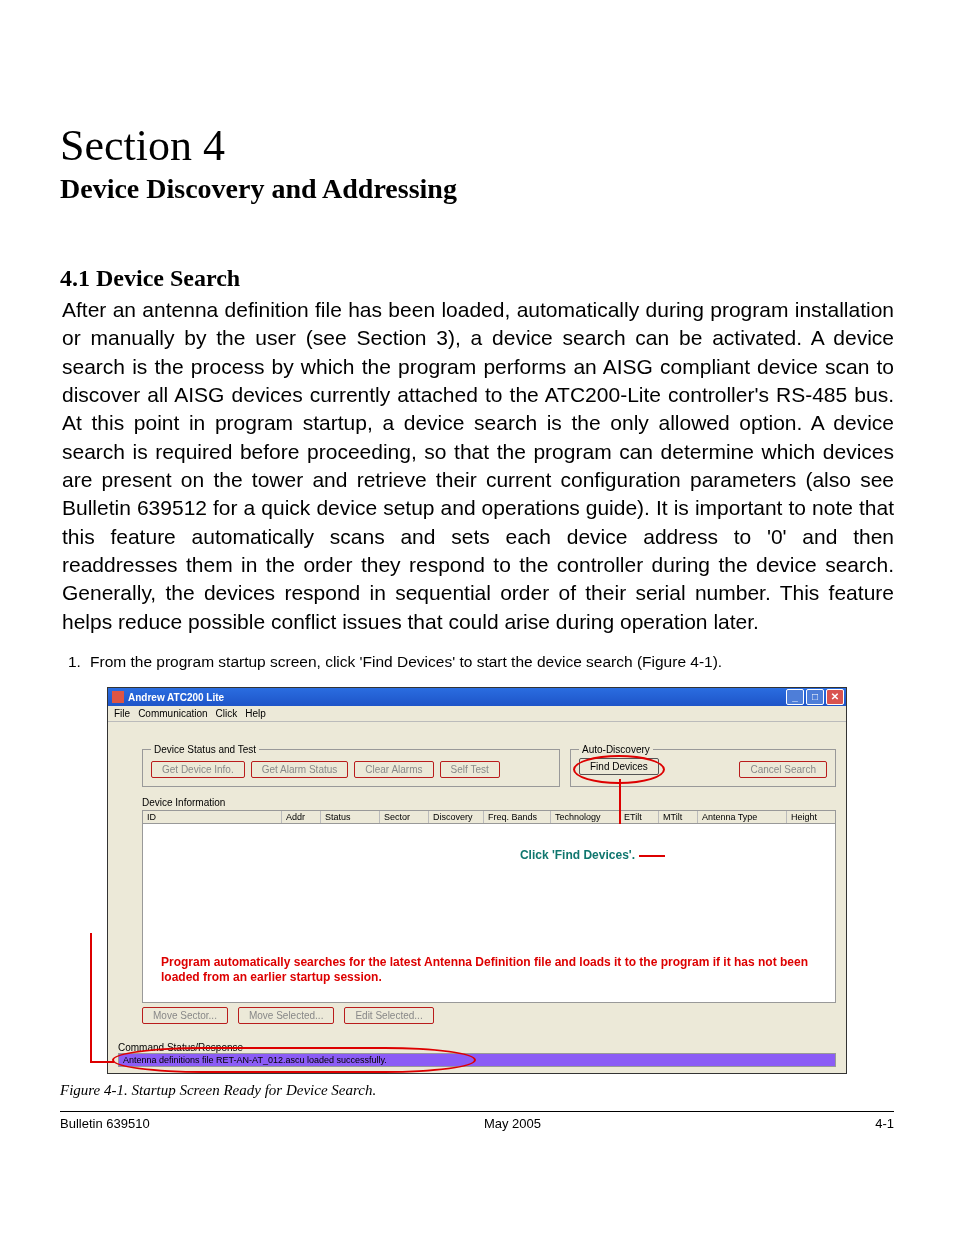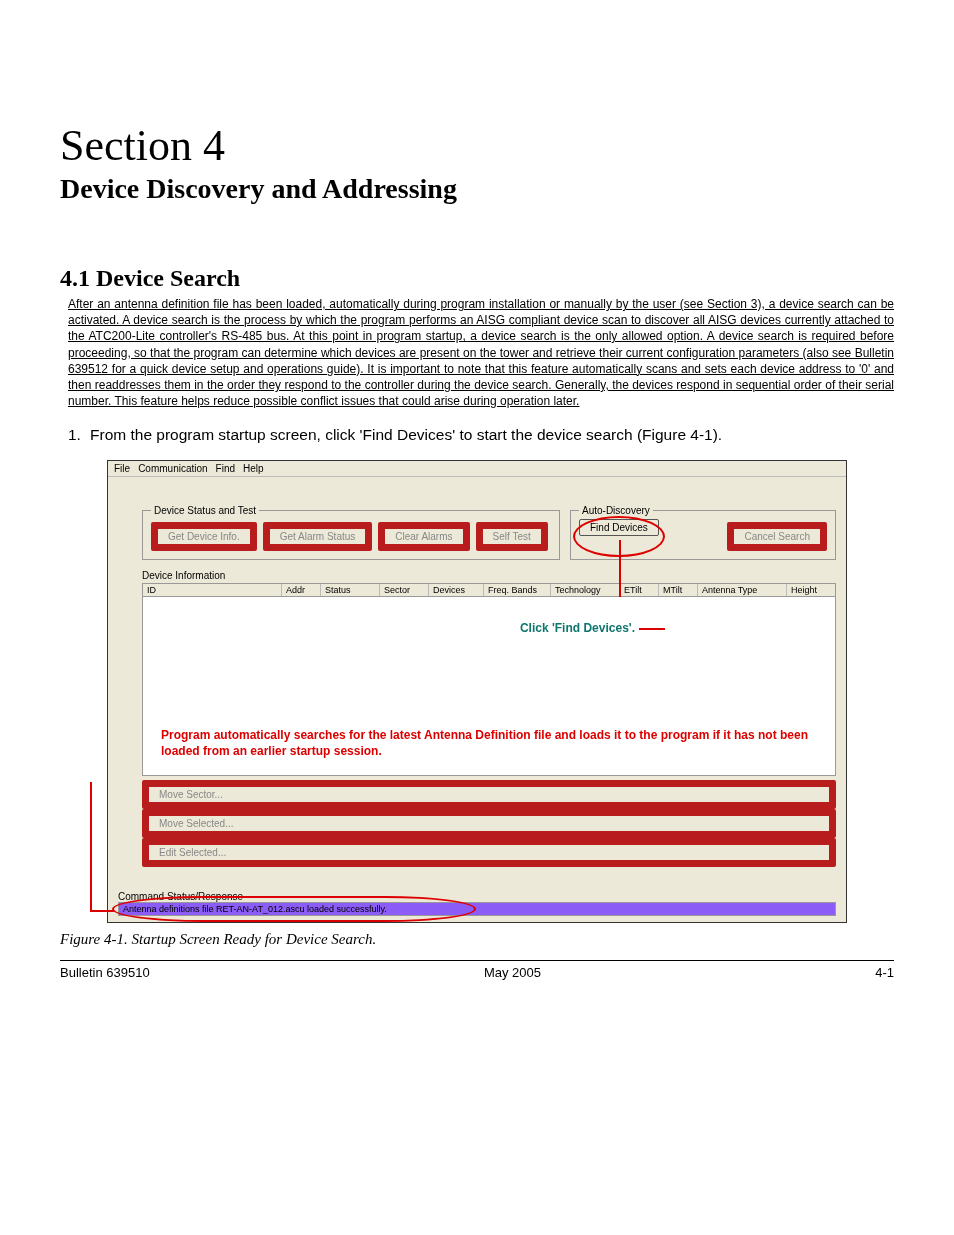--- a/index.html
+++ b/index.html
@@ -23,25 +23,24 @@
     font-weight: bold;
     margin: 2px 0 60px 0;
   }
   .subsection-heading {
     font-family: Georgia, 'Times New Roman', serif;
     font-size: 24px;
     font-weight: bold;
     margin: 0 0 4px 0;
   }
   .body-text {
-    font-size: 12px;
+    font-size: 21px;
     line-height: 1.35;
     text-align: justify;
-    margin: 0 0 16px 8px;
-    text-decoration: underline;
+    margin: 0 0 16px 2px;
   }
   .list-item {
     font-size: 15.5px;
     line-height: 1.35;
     text-align: justify;
     margin: 0 0 14px 0;
     padding-left: 30px;
     text-indent: -22px;
   }
   .list-item .num { display: inline-block; width: 22px; text-indent: 0; }
@@ -83,35 +82,35 @@
   .menu-bar {
     display: flex;
     gap: 8px;
     padding: 2px 6px;
     font-size: 10px;
     background: #ece9d8;
     border-bottom: 1px solid #bbb;
   }
   .menu-item { }
   .panel {
-    margin: 24px 10px;
+    margin: 18px 10px;
     padding-left: 24px;
   }
   fieldset {
     border: 1px solid #999;
     margin: 4px 0;
     padding: 6px 8px 8px 8px;
     font-size: 10px;
   }
   legend { padding: 0 3px; font-size: 10px; }
   .top-row { display: flex; gap: 10px; }
   .top-row fieldset { flex: 1; }
   .btn {
     background: #ece9d8;
-    border: 7px solid #b91c1c;
+    border: 1px solid #b91c1c;
     color: #888;
     padding: 2px 10px;
     font-size: 10px;
     border-radius: 2px;
   }
   .btn.enabled {
     color: #000;
     border: 1px solid #555;
   }
   .find-btn-wrap {
@@ -180,24 +179,23 @@
     bottom: 16px;
     left: 18px;
     right: 18px;
     color: #d00;
     font-weight: bold;
     font-size: 12px;
     line-height: 1.3;
   }
   .lower-btns {
     display: flex;
-    gap: 0;
+    gap: 10px;
     justify-content: flex-start;
     padding: 4px 0 0 0;
-    flex-direction: column;
   }
   .status-bar {
     margin: 8px 10px 6px 10px;
     font-size: 10px;
   }
   .status-bar .label { }
   .status-input {
     border: 1px solid #999;
     background: #8b5cf6;
     padding: 1px 4px;
@@ -269,24 +267,34 @@
 <div class="section-subtitle">Device Discovery and Addressing</div>
 
 <div class="subsection-heading">4.1 Device Search</div>
 <p class="body-text">After an antenna definition file has been loaded, automatically during program installation or manually by the user (see Section 3), a device search can be activated. A device search is the process by which the program performs an AISG compliant device scan to discover all AISG devices currently attached to the ATC200-Lite controller's RS-485 bus. At this point in program startup, a device search is the only allowed option. A device search is required before proceeding, so that the program can determine which devices are present on the tower and retrieve their current configuration parameters (also see Bulletin 639512 for a quick device setup and operations guide). It is important to note that this feature automatically scans and sets each device address to '0' and then readdresses them in the order they respond to the controller during the device search. Generally, the devices respond in sequential order of their serial number. This feature helps reduce possible conflict issues that could arise during operation later.</p>
 
 <p class="list-item">
   <span class="num">1.</span><span>From the program startup screen, click 'Find Devices' to start the device search (Figure 4-1).</span>
 </p>
 
 <div class="app-window">
+  <div class="title-bar">
+    <span class="app-icon"></span>
+    <span>Andrew ATC200 Lite</span>
+    <span class="spacer"></span>
+    <span class="win-btns">
+      <span class="win-btn win-min">_</span>
+      <span class="win-btn win-max">□</span>
+      <span class="win-btn win-close">✕</span>
+    </span>
+  </div>
   <div class="menu-bar">
     <span class="menu-item">File</span>
     <span class="menu-item">Communication</span>
-    <span class="menu-item">Find</span>
+    <span class="menu-item">Click</span>
     <span class="menu-item">Help</span>
   </div>
 
   <div class="panel">
     <div class="top-row">
       <fieldset>
         <legend>Device Status and Test</legend>
         <div class="btn-row">
           <span class="btn">Get Device Info.</span>
           <span class="btn">Get Alarm Status</span>
@@ -306,21 +314,21 @@
         </div>
       </fieldset>
     </div>
 
     <div class="device-info-label">Device Information</div>
     <div class="grid-header">
       <div class="col-id">ID</div>
       <div class="col-addr">Addr</div>
       <div class="col-status">Status</div>
       <div class="col-sector">Sector</div>
-      <div class="col-loc">Devices</div>
+      <div class="col-loc">Discovery</div>
       <div class="col-freq">Freq. Bands</div>
       <div class="col-tech">Technology</div>
       <div class="col-etilt">ETilt</div>
       <div class="col-mtilt">MTilt</div>
       <div class="col-ant">Antenna Type</div>
       <div class="col-height">Height</div>
     </div>
     <div class="grid-body">
       <div class="callout-click">Click 'Find Devices'.</div>
       <div class="callout-auto">Program automatically searches for the latest Antenna Definition file and loads it to the program if it has not been loaded from an earlier startup session.</div>

